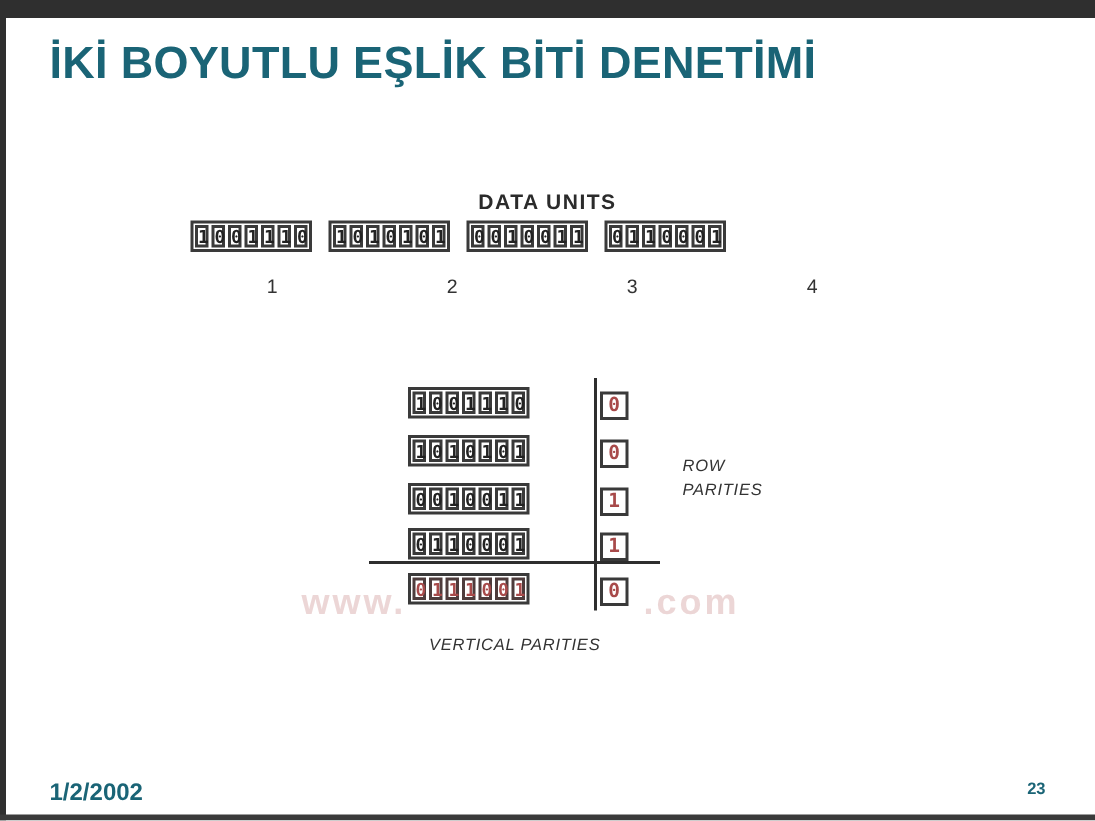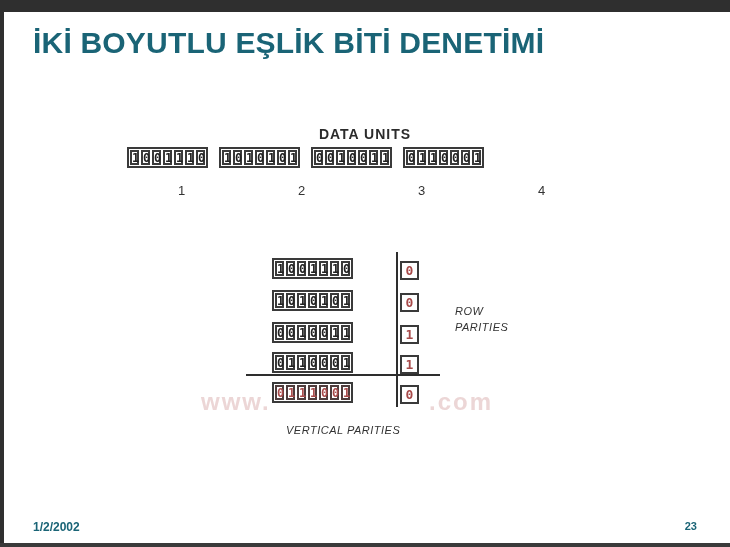--- a/index.html
+++ b/index.html
@@ -46,21 +46,21 @@
             color:#333;line-height:16px;letter-spacing:0.5px;}
   .rp-label span{display:block;}
   .vp-label{position:absolute;left:266px;top:424px;font-size:11px;font-style:italic;
             color:#333;letter-spacing:0.5px;margin-left:20px;}
 
   .watermark{position:absolute;top:388px;left:16px;width:730px;height:30px;z-index:0;
              font-size:24px;font-weight:700;color:var(--wm);letter-spacing:2px;}
   .watermark .wm-left{position:absolute;left:185px;top:0;}
   .watermark .wm-right{position:absolute;left:413px;top:0;}
 
-  .footer-date{position:absolute;left:33px;top:520px;font-size:12px;font-weight:700;color:var(--accent);}
+  .footer-date{position:absolute;left:33px;top:520px;font-size:16px;font-weight:700;color:var(--accent);}
   .footer-page{position:absolute;right:33px;top:520px;font-size:11px;font-weight:700;color:var(--accent);}
 </style>
 </head>
 <body>
 
 <div class="slide">
 
   <div class="bar top"></div>
   <div class="bar left"></div>
   <div class="bar bottom"></div>

